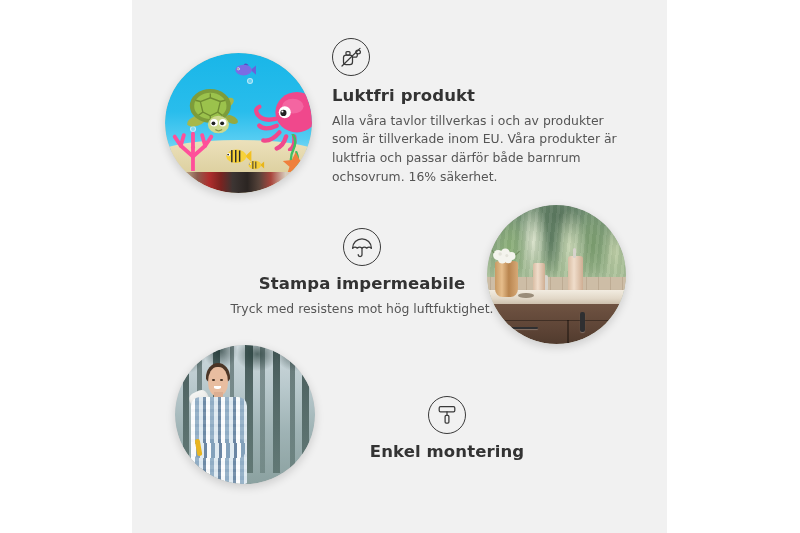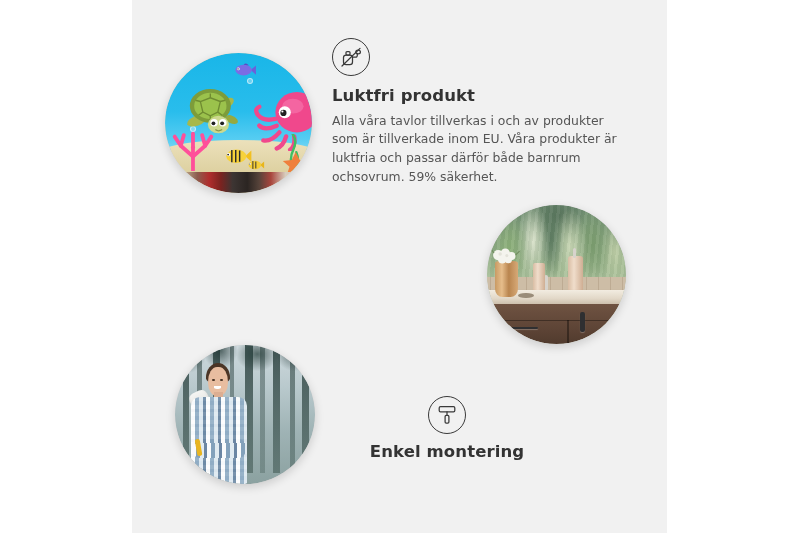--- a/index.html
+++ b/index.html
@@ -481,21 +481,21 @@
       <div class="icon-circle">
         <svg width="24" height="24" viewBox="0 0 24 24" fill="none" stroke="#3a3a3a" stroke-width="1.25" stroke-linecap="round" stroke-linejoin="round">
           <rect x="4.5" y="10" width="9" height="9.5" rx="2.6"></rect>
           <rect x="7" y="6.6" width="4" height="3.4" rx="1"></rect>
           <path d="M13.5 12.2 h3.2 a1.6 1.6 0 0 0 1.6-1.6 V8.4"></path>
           <ellipse cx="19.1" cy="7" rx="2.3" ry="1.9"></ellipse>
           <path d="M3 21 L21 3.4"></path>
         </svg>
       </div>
       <div class="feature-title">Luktfri produkt</div>
-      <div class="feature-desc">Alla våra tavlor tillverkas i och av produkter som är tillverkade inom EU. Våra produkter är luktfria och passar därför både barnrum ochsovrum. 59% säkerhet.</div>
+      <div class="feature-desc">Alla våra tavlor tillverkas i och av produkter som är tillverkade inom EU. Våra produkter är luktfria och passar därför både barnrum ochsovrum. 16% säkerhet.</div>
     </div>
 
     <div class="photo-circle" style="left:355px; top:205px; width:139px; height:139px;">
       <div class="photo-inner">
         <div class="bath-wall"></div>
         <div class="bath-backsplash"></div>
         <div class="faucet" style="left:41%; top:50%; width:2.6%; height:12%;"></div>
         <div class="faucet" style="left:41%; top:61%; width:13%; height:2.4%;"></div>
         <div class="soap-bottle" style="left:33%; top:42%; width:9%; height:21%;"></div>
         <div class="soap-bottle" style="left:58%; top:37%; width:11%; height:26%; border-radius:3px 3px 2px 2px;"></div>
@@ -522,20 +522,31 @@
         </svg>
         <div class="bath-vanity">
           <div class="vanity-seam" style="left:0;right:0;top:33%;height:1.5px;"></div>
           <div class="vanity-seam" style="left:54%;top:33%;width:1.5px;bottom:0;"></div>
           <div class="handle" style="left:14%; top:48%; width:22%; height:4.5%;"></div>
           <div class="handle" style="left:62%; top:18%; width:3.5%; height:40%;"></div>
         </div>
       </div>
     </div>
 
+    <div class="abs" id="block-2">
+      <div class="icon-circle">
+        <svg width="24" height="24" viewBox="0 0 24 24" fill="none" stroke="#3a3a3a" stroke-width="1.25" stroke-linecap="round" stroke-linejoin="round">
+          <path d="M2.6 13.2 A9.4 9.4 0 0 1 21.4 13.2"></path>
+          <path d="M2.6 13.2 Q5 10.8 7.3 13.2 Q9.6 10.8 12 13.2 Q14.4 10.8 16.7 13.2 Q19 10.8 21.4 13.2"></path>
+          <path d="M12 13.2 V19.6 a1.9 1.9 0 0 1-3.8 0"></path>
+        </svg>
+      </div>
+      <div class="feature-title">Stampa impermeabile</div>
+      <div class="feature-desc">Tryck med resistens mot hög luftfuktighet.</div>
+    </div>
 
     <div class="photo-circle" style="left:43px; top:345px; width:140px; height:139px;">
       <div class="photo-inner">
         <div class="forest-bg"></div>
         <div class="trees">
           <div class="tree" style="left:6%;width:4%;"></div>
           <div class="tree" style="left:16%;width:3%;opacity:.7;"></div>
           <div class="tree" style="left:27%;width:5%;"></div>
           <div class="tree" style="left:39%;width:3%;opacity:.65;"></div>
           <div class="tree" style="left:50%;width:5.5%;"></div>

